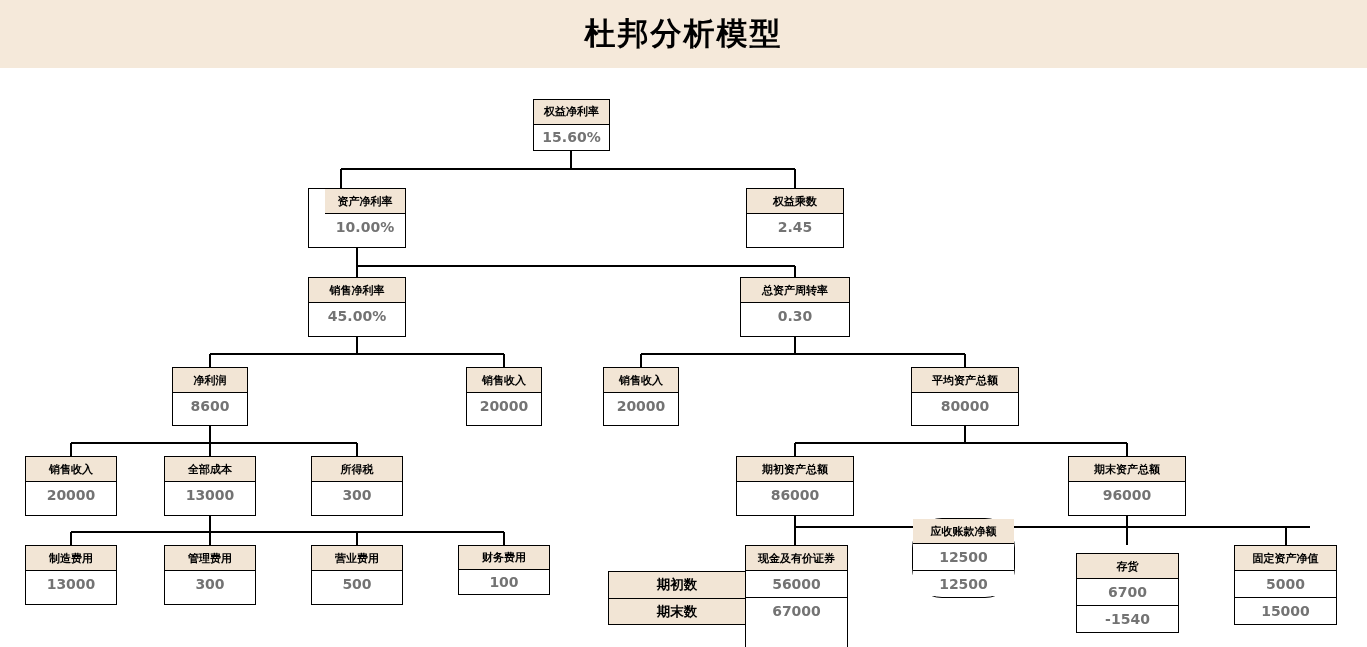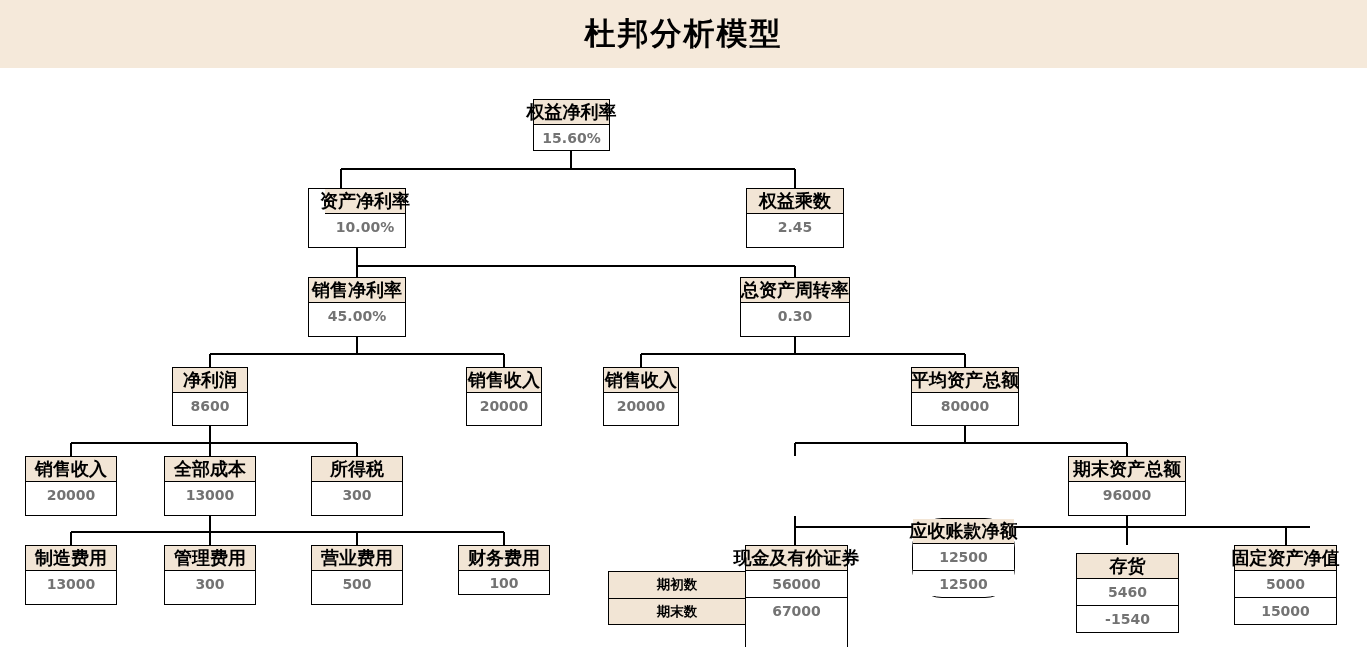--- a/index.html
+++ b/index.html
@@ -71,21 +71,21 @@
     z-index: 3;
   }
   .node .node-head {
     box-sizing: border-box;
     background: #f2e5d5;
     border-bottom: 1.4px solid #000000;
     height: 25px;
     display: flex;
     align-items: center;
     justify-content: center;
-    font-size: 18px;
+    font-size: 11px;
     font-weight: bold;
     color: #000000;
     white-space: nowrap;
   }
   .node .node-val {
     box-sizing: border-box;
     height: 26px;
     display: flex;
     align-items: center;
     justify-content: center;
@@ -206,20 +206,24 @@
       <div class="node-val">20000</div>
     </div>
     <div class="node" style="left:164px; top:456px; width:92px; height:60px;">
       <div class="node-head">全部成本</div>
       <div class="node-val">13000</div>
     </div>
     <div class="node" style="left:311px; top:456px; width:92px; height:60px;">
       <div class="node-head">所得税</div>
       <div class="node-val">300</div>
     </div>
+    <div class="node" style="left:736px; top:456px; width:118px; height:60px;">
+      <div class="node-head">期初资产总额</div>
+      <div class="node-val">86000</div>
+    </div>
     <div class="node" style="left:1068px; top:456px; width:118px; height:60px;">
       <div class="node-head">期末资产总额</div>
       <div class="node-val">96000</div>
     </div>
 
     <div class="node" style="left:25px; top:545px; width:92px; height:60px;">
       <div class="node-head">制造费用</div>
       <div class="node-val">13000</div>
     </div>
     <div class="node" style="left:164px; top:545px; width:92px; height:60px;">
@@ -247,21 +251,21 @@
     </div>
 
     <div class="node two-row" style="left:912px; top:518px; width:103px; height:80px;border-radius:30px;">
       <div class="node-head">应收账款净额</div>
       <div class="node-val">12500</div>
       <div class="node-val">12500</div>
     </div>
 
     <div class="node two-row" style="left:1076px; top:553px; width:103px; height:80px;">
       <div class="node-head">存货</div>
-      <div class="node-val">5460</div>
+      <div class="node-val">6700</div>
       <div class="node-val">-1540</div>
     </div>
 
     <div class="node two-row" style="left:1234px; top:545px; width:103px; height:80px;">
       <div class="node-head">固定资产净值</div>
       <div class="node-val">5000</div>
       <div class="node-val">15000</div>
     </div>
 
   </div>

